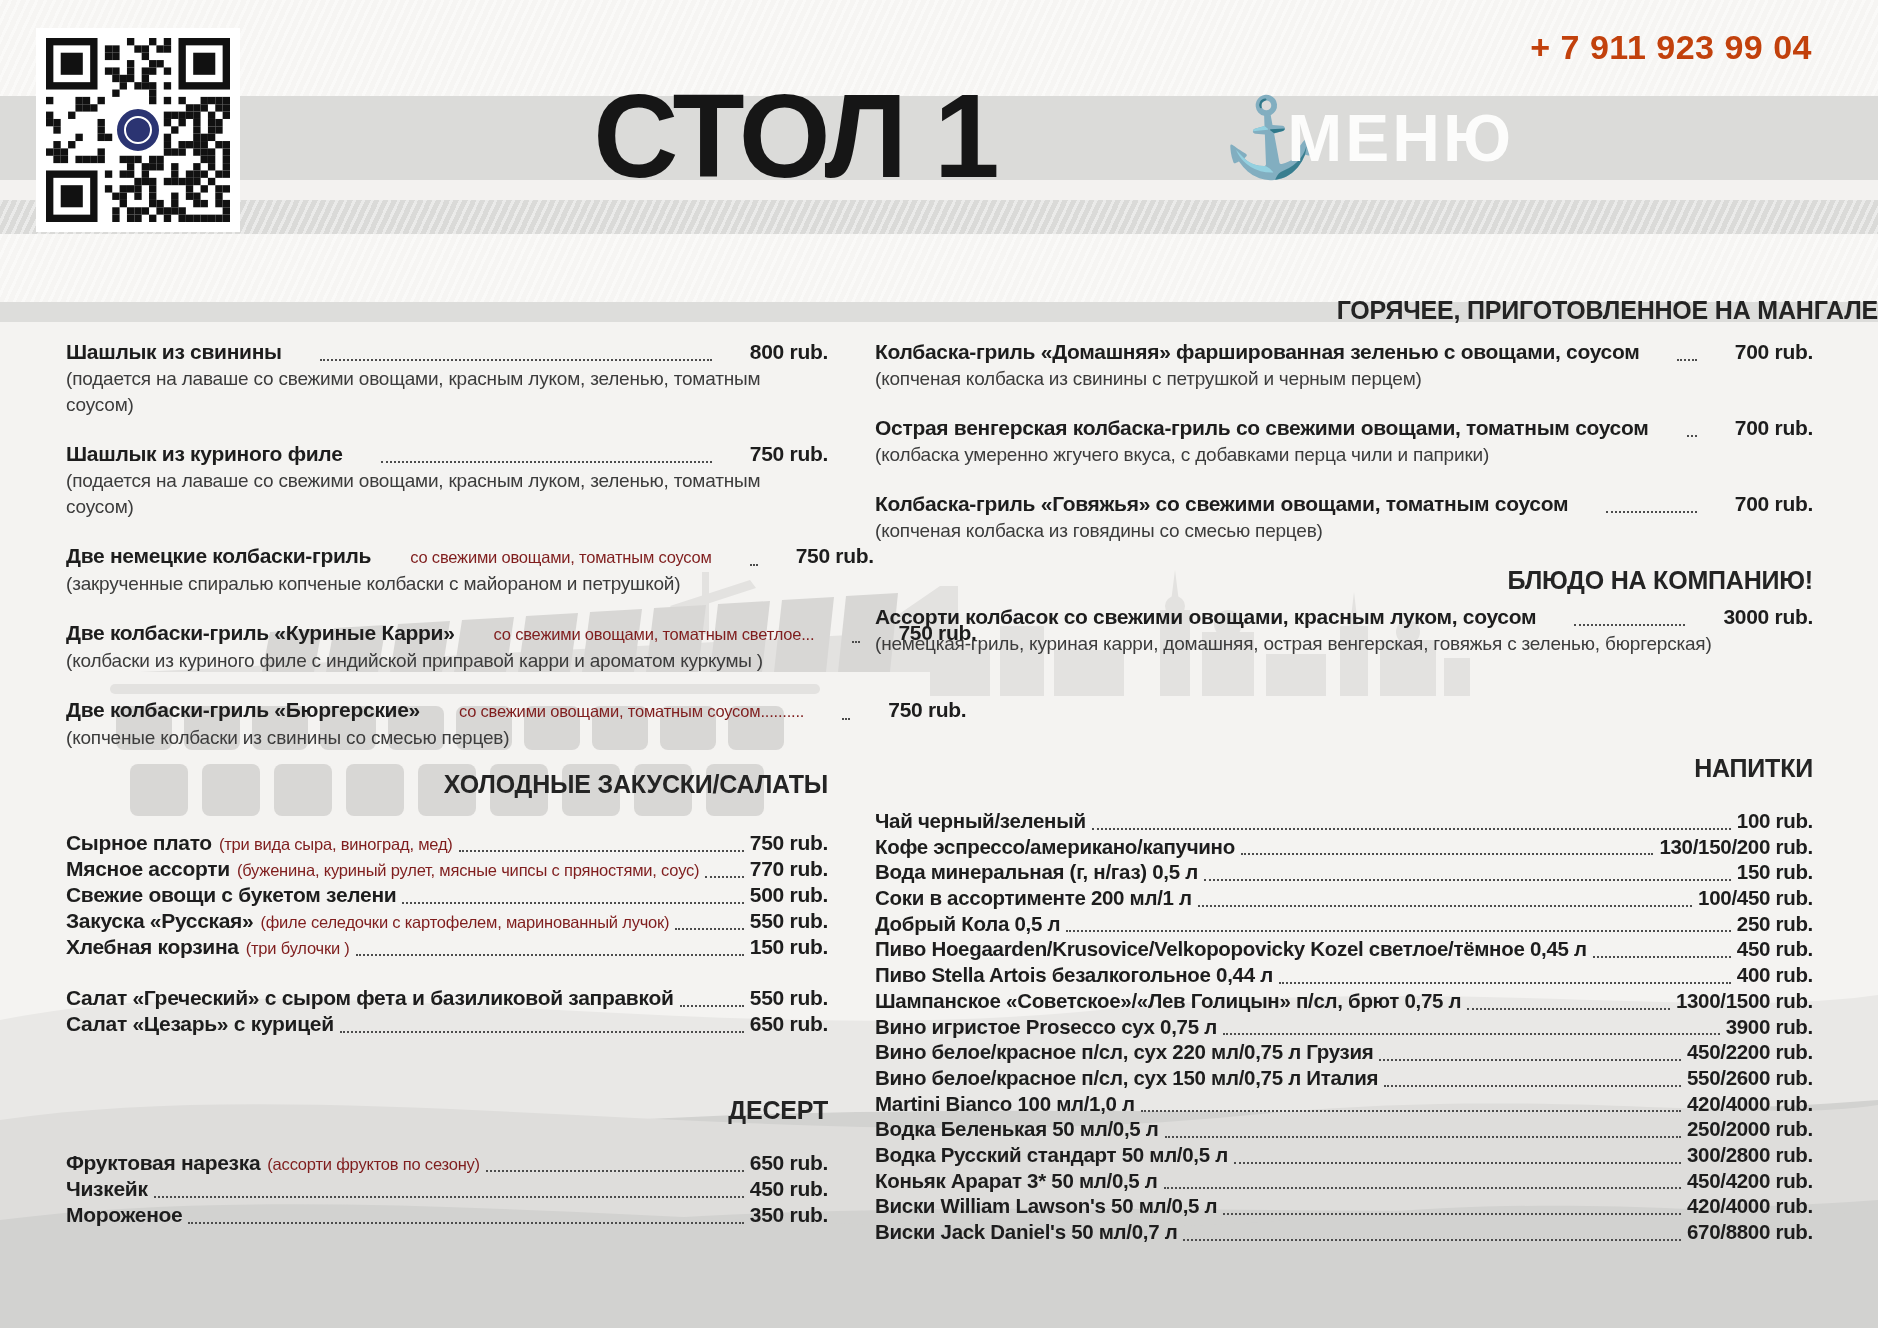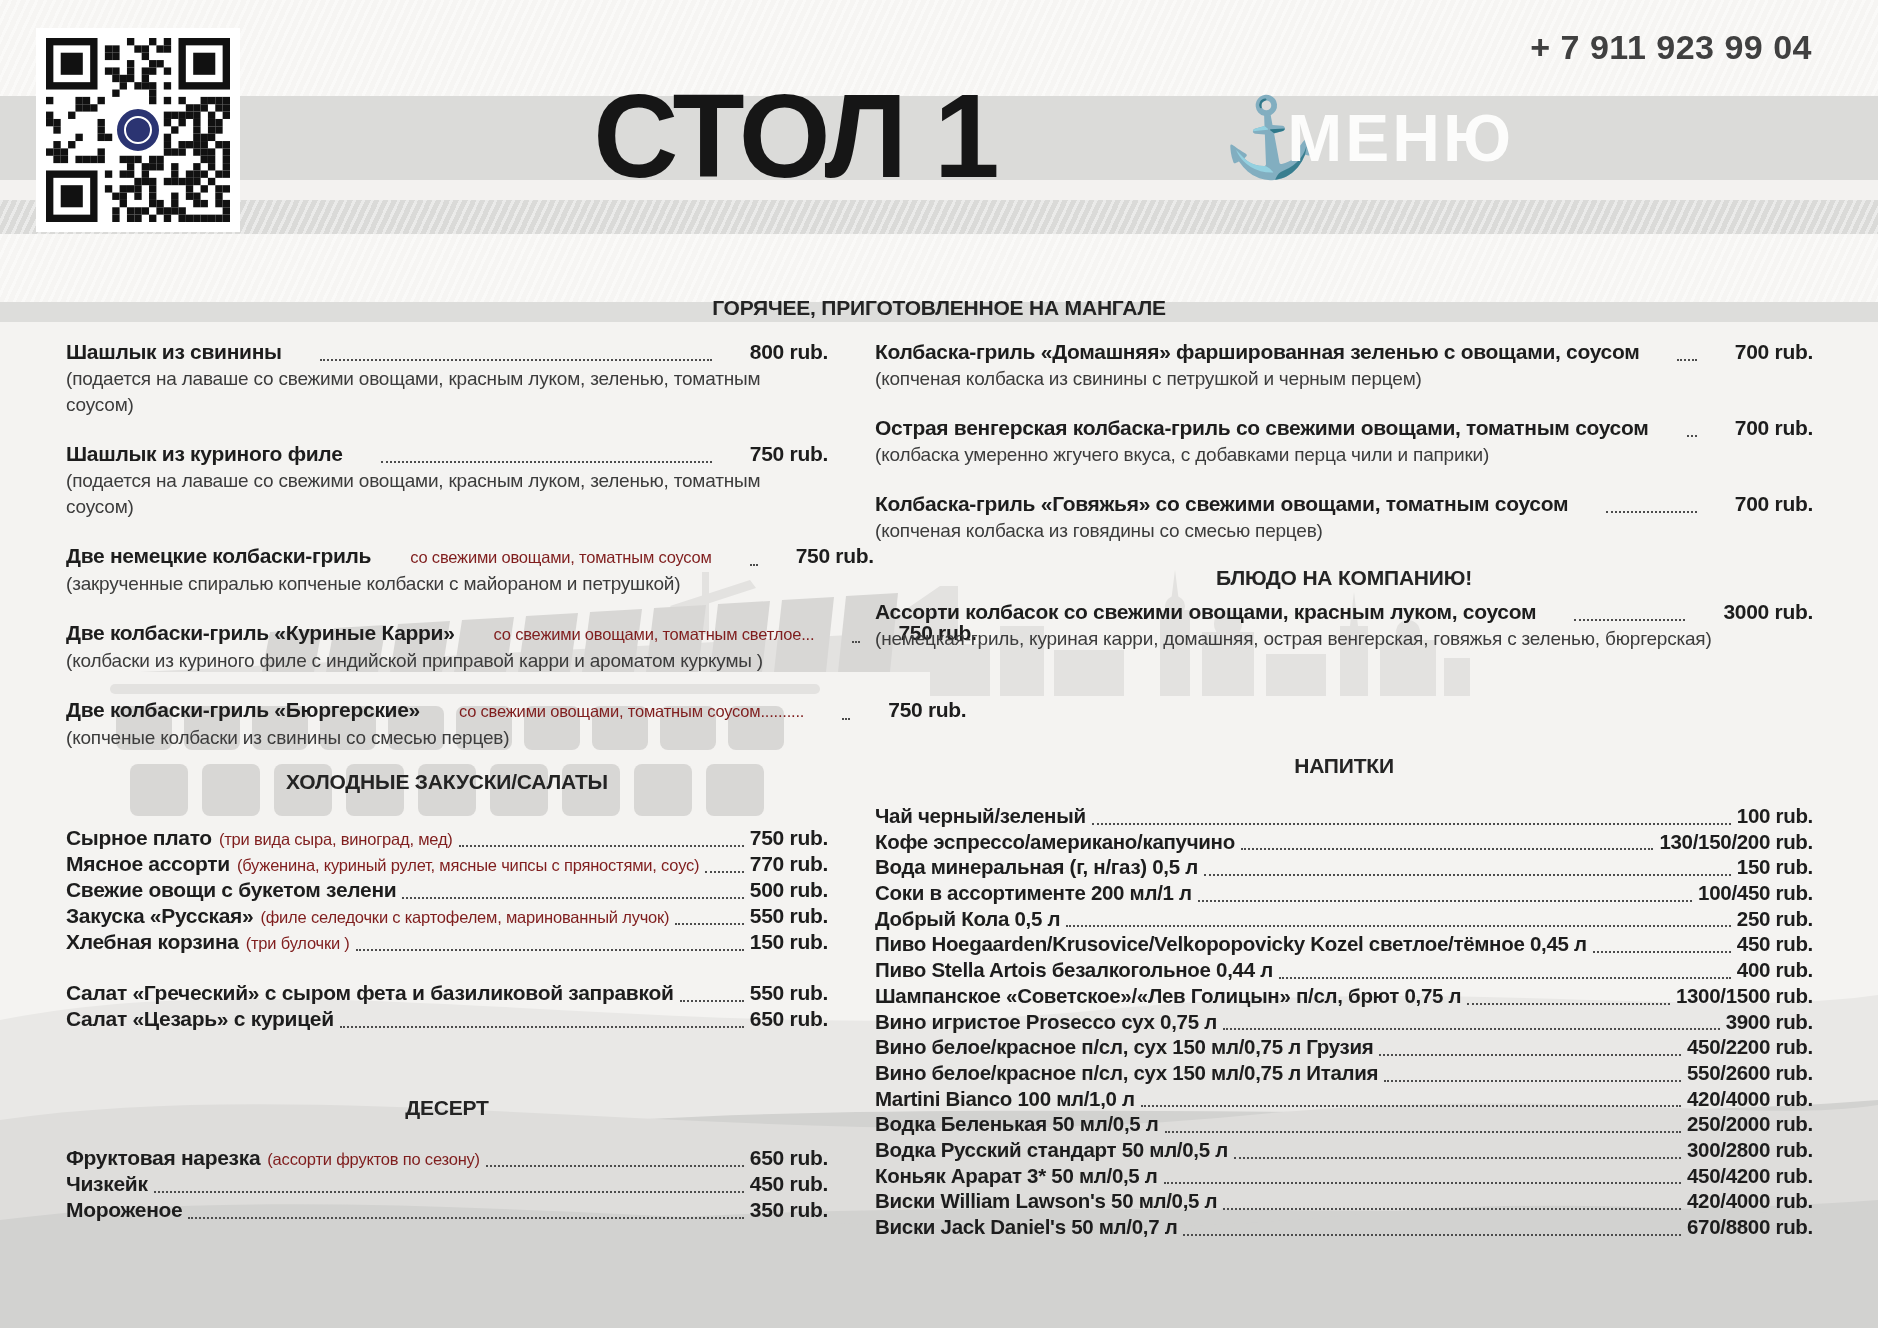--- a/index.html
+++ b/index.html
@@ -22,28 +22,28 @@
   .qr-box{position:absolute;left:36px;top:28px;width:204px;height:204px;background:#fff;z-index:2;}
   .qr-box svg{position:absolute;left:10px;top:10px;}
   .qr-logo{position:absolute;left:78px;top:78px;width:48px;height:48px;border-radius:50%;
            background:#2b3472;border:3px solid #fff;box-sizing:border-box;z-index:3;}
   .qr-logo::after{content:"";position:absolute;left:7px;top:7px;right:7px;bottom:7px;
            border:2px solid #fff;border-radius:50%;}
 
   .stol-title{position:absolute;left:545px;top:68px;width:500px;text-align:center;z-index:2;
               font-size:118px;font-weight:700;letter-spacing:-3px;color:#161616;}
   .phone{position:absolute;right:66px;top:28px;z-index:2;font-size:34px;font-weight:700;
-         letter-spacing:.5px;color:#404040;}
+         letter-spacing:.5px;color:#c2410c;}
   .menu-wordmark{position:absolute;right:364px;top:100px;z-index:2;font-size:66px;font-weight:800;
          letter-spacing:3px;color:#fcfcfb;text-shadow:0 0 1px rgba(0,0,0,.04);}
   .anchor{position:absolute;right:560px;top:92px;z-index:2;font-size:78px;color:#f7f7f5;
           transform:rotate(-6deg);}
 
   
-  .sec-title{font-size:21px;font-weight:700;text-align:center;letter-spacing:-0.2px;color:#242424;}
+  .sec-title{font-size:25px;font-weight:700;text-align:right;letter-spacing:-0.2px;color:#242424;}
   .row{display:flex;align-items:baseline;}
   .iname{font-weight:700;font-size:21px;letter-spacing:-0.3px;white-space:nowrap;}
   .inote{font-size:16.5px;color:#7f1d1d;margin-left:7px;white-space:nowrap;letter-spacing:-0.2px;}
   .leader{flex:1;min-width:8px;border-bottom:2px dotted #4c4c4c;margin:0 6px;align-self:flex-end;
           margin-bottom:5px;}
   .price{font-weight:700;font-size:21px;white-space:nowrap;letter-spacing:-0.3px;}
   .desc{font-size:19px;color:#3c3c3c;letter-spacing:-0.2px;line-height:26px;}
 
   
   .hot-title{position:absolute;left:0;top:296px;width:100%;z-index:1;}
@@ -592,21 +592,21 @@
           <span class="price">1300/1500 rub.</span>
         </div>
 
         <div class="row line">
           <span class="iname">Вино игристое Prosecco сух 0,75 л</span>
           <span class="leader"></span>
           <span class="price">3900 rub.</span>
         </div>
 
         <div class="row line">
-          <span class="iname">Вино белое/красное п/сл, сух 150 мл/0,75 л Грузия</span>
+          <span class="iname">Вино белое/красное п/сл, сух 220 мл/0,75 л Грузия</span>
           <span class="leader"></span>
           <span class="price">450/2200 rub.</span>
         </div>
 
         <div class="row line">
           <span class="iname">Вино белое/красное п/сл, сух 150 мл/0,75 л Италия</span>
           <span class="leader"></span>
           <span class="price">550/2600 rub.</span>
         </div>
 

